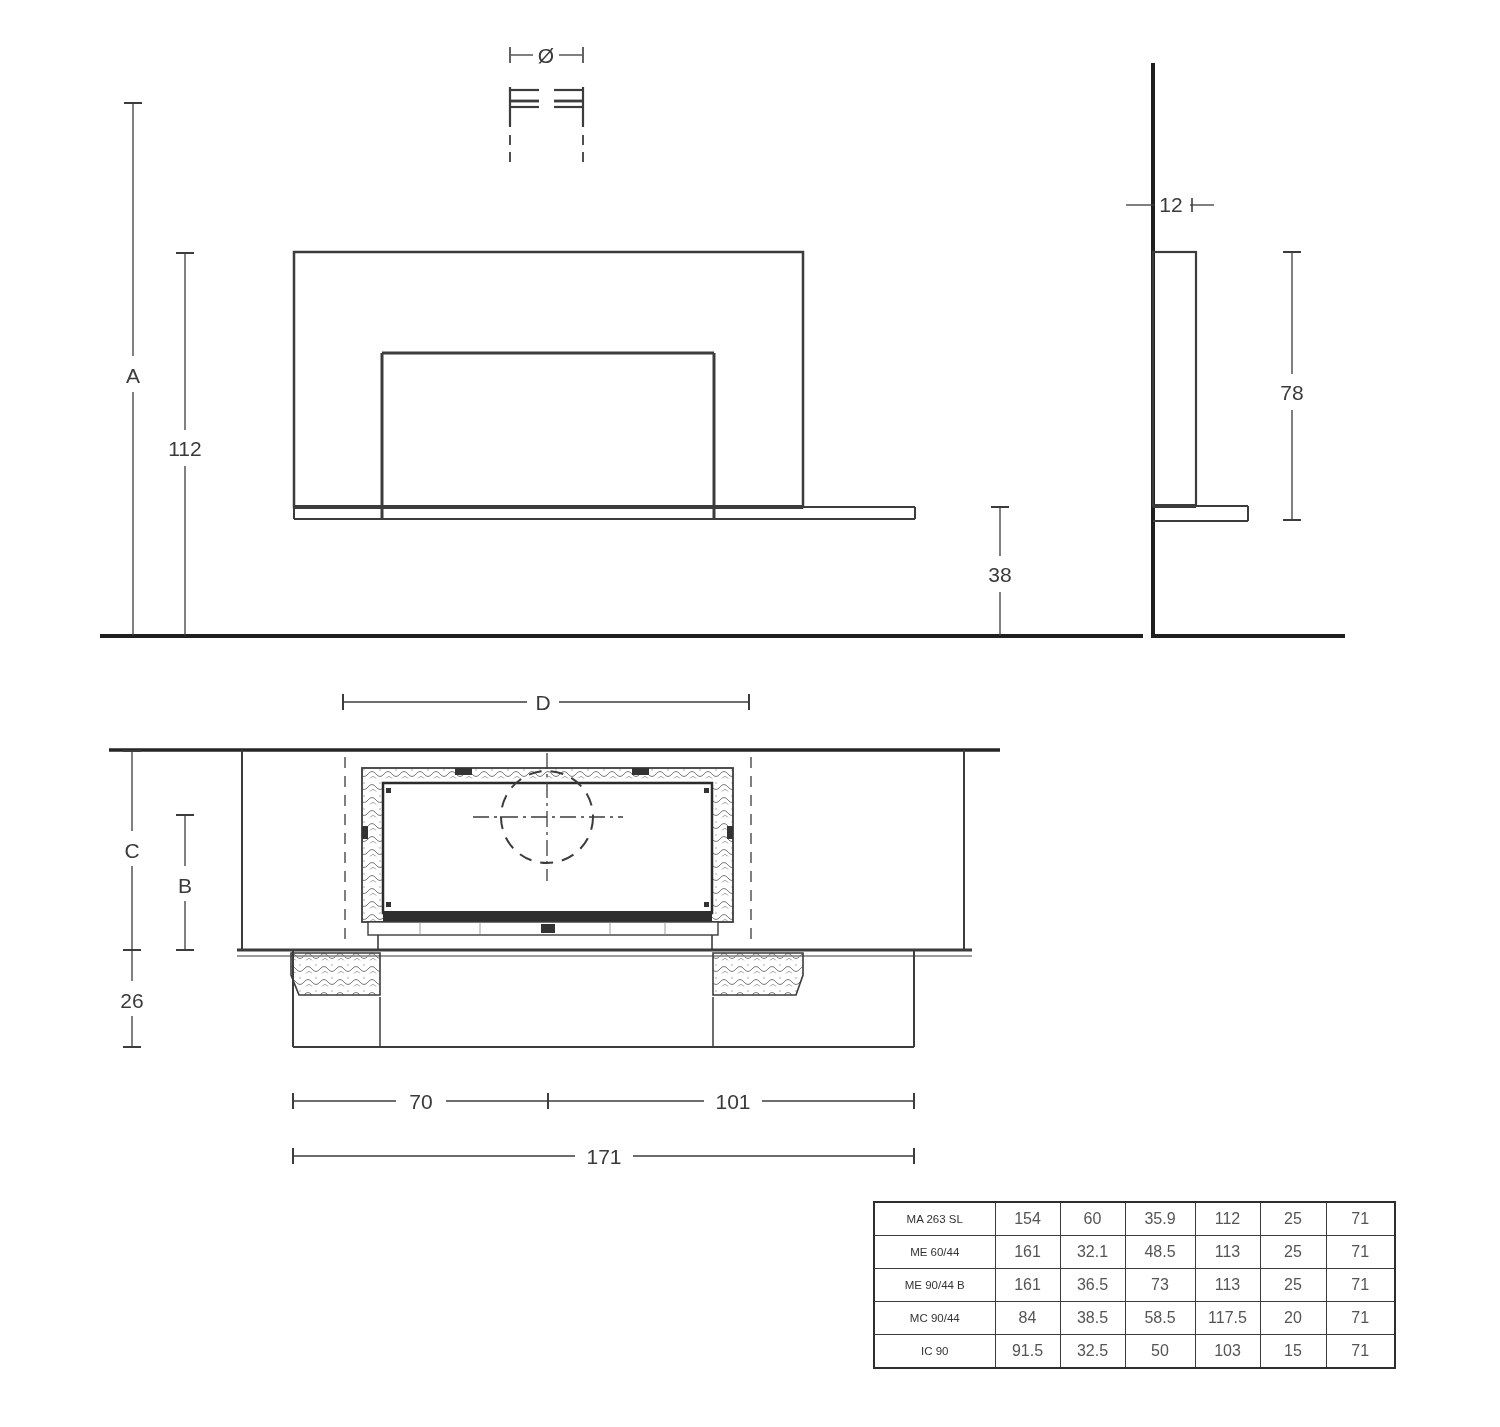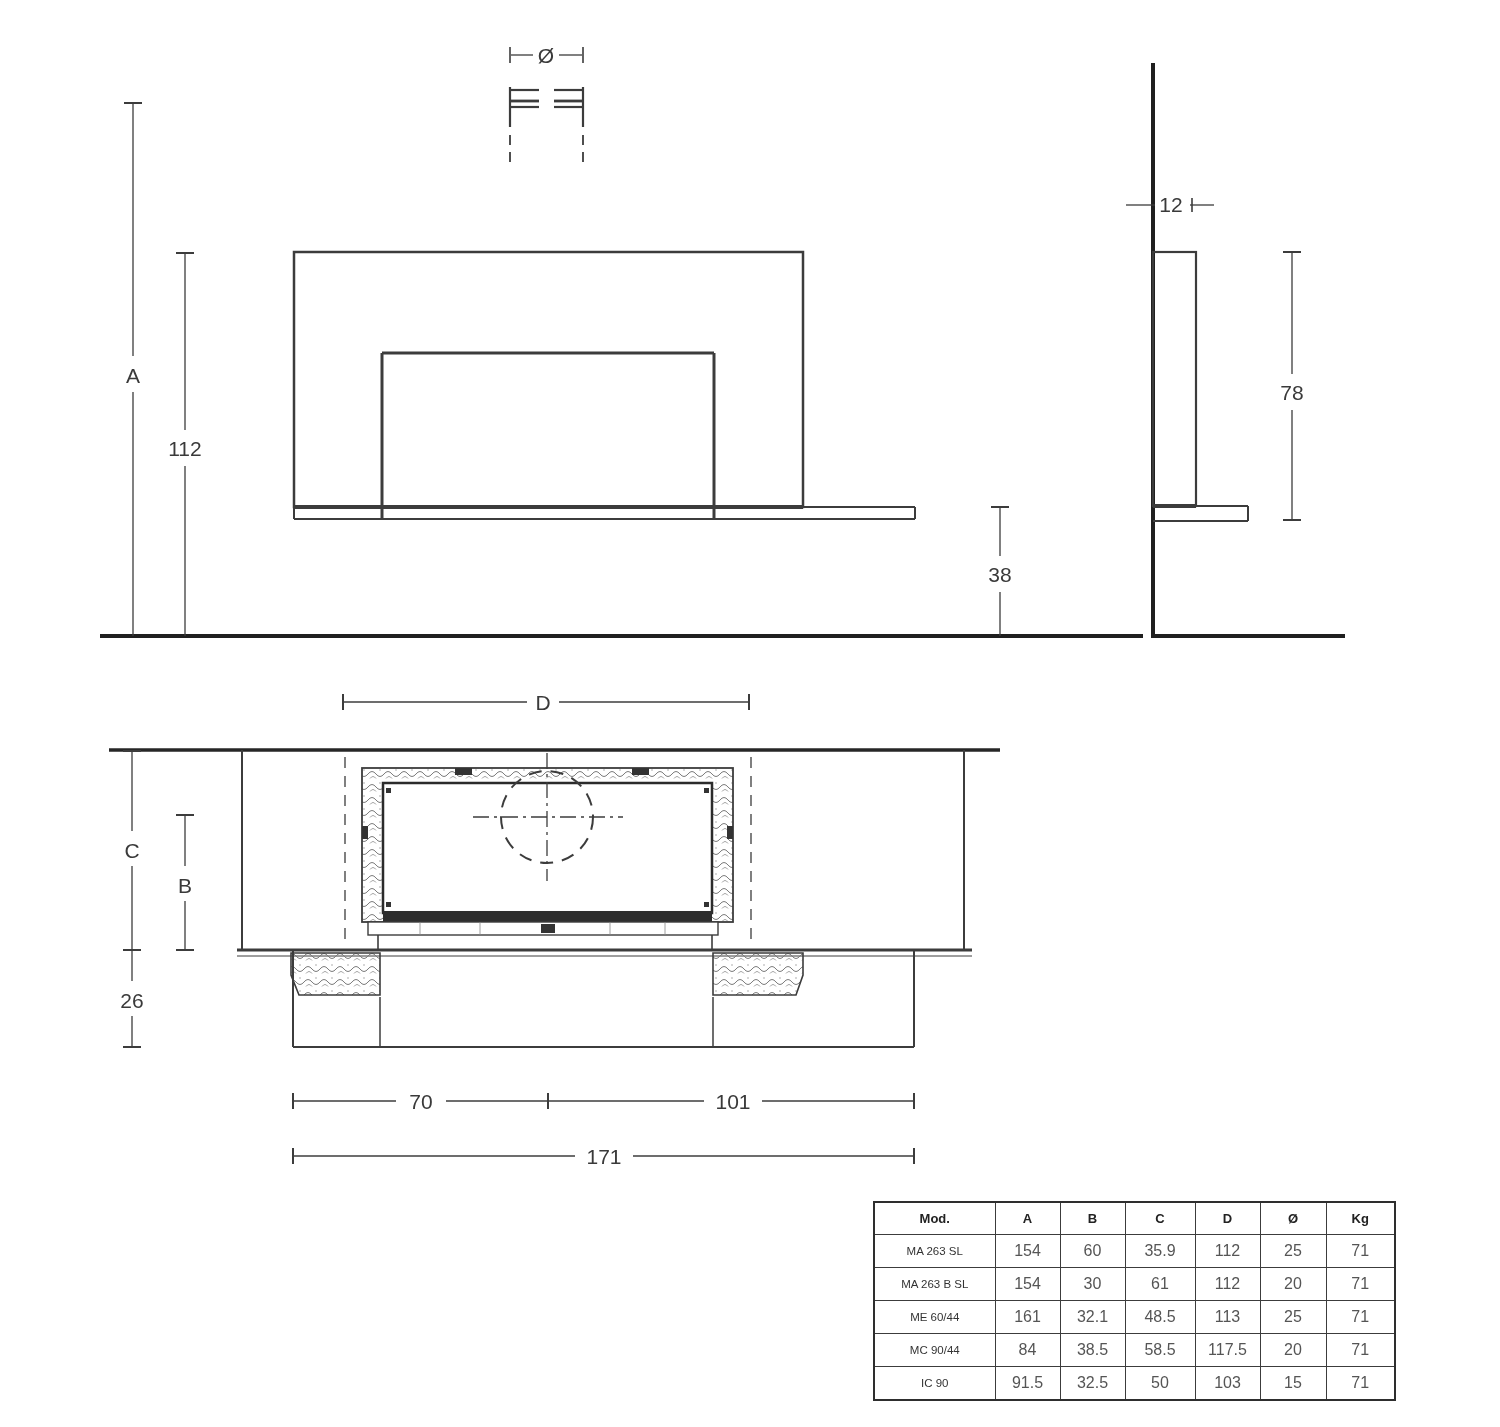--- a/index.html
+++ b/index.html
@@ -230,57 +230,48 @@
   <colgroup>
     <col style="width:121px">
       <col style="width:65px">
       <col style="width:65px">
     <col style="width:70px">
       <col style="width:65px">
       <col style="width:66px">
     <col style="width:69px">
   </colgroup>
   <tbody>
-      <tr>
-    <th>Mod.</th>
-    <th>A</th>
-    <th>B</th>
-    <th>C</th>
-    <th>D</th>
-    <th>Ø</th>
-    <th>Kg</th>
-  </tr>
   <tr>
     <td class="model">MA 263 SL</td>
     <td class="val">154</td>
     <td class="val">60</td>
     <td class="val">35.9</td>
     <td class="val">112</td>
     <td class="val">25</td>
     <td class="val">71</td>
   </tr>
   <tr>
-    <td class="model">MA 263 B SL</td>
-    <td class="val">154</td>
-    <td class="val">30</td>
-    <td class="val">61</td>
-    <td class="val">112</td>
-    <td class="val">20</td>
-    <td class="val">71</td>
-  </tr>
-  <tr>
     <td class="model">ME 60/44</td>
     <td class="val">161</td>
     <td class="val">32.1</td>
     <td class="val">48.5</td>
     <td class="val">113</td>
     <td class="val">25</td>
     <td class="val">71</td>
   </tr>
   <tr>
+    <td class="model">ME 90/44 B</td>
+    <td class="val">161</td>
+    <td class="val">36.5</td>
+    <td class="val">73</td>
+    <td class="val">113</td>
+    <td class="val">25</td>
+    <td class="val">71</td>
+  </tr>
+  <tr>
     <td class="model">MC 90/44</td>
     <td class="val">84</td>
     <td class="val">38.5</td>
     <td class="val">58.5</td>
     <td class="val">117.5</td>
     <td class="val">20</td>
     <td class="val">71</td>
   </tr>
   <tr>
     <td class="model">IC 90</td>

